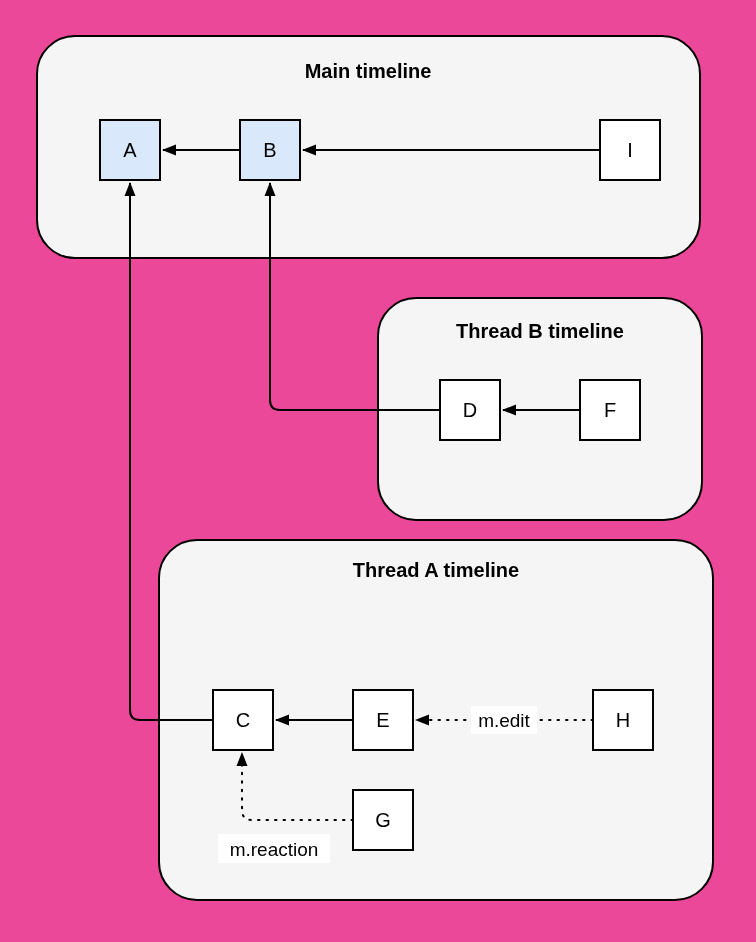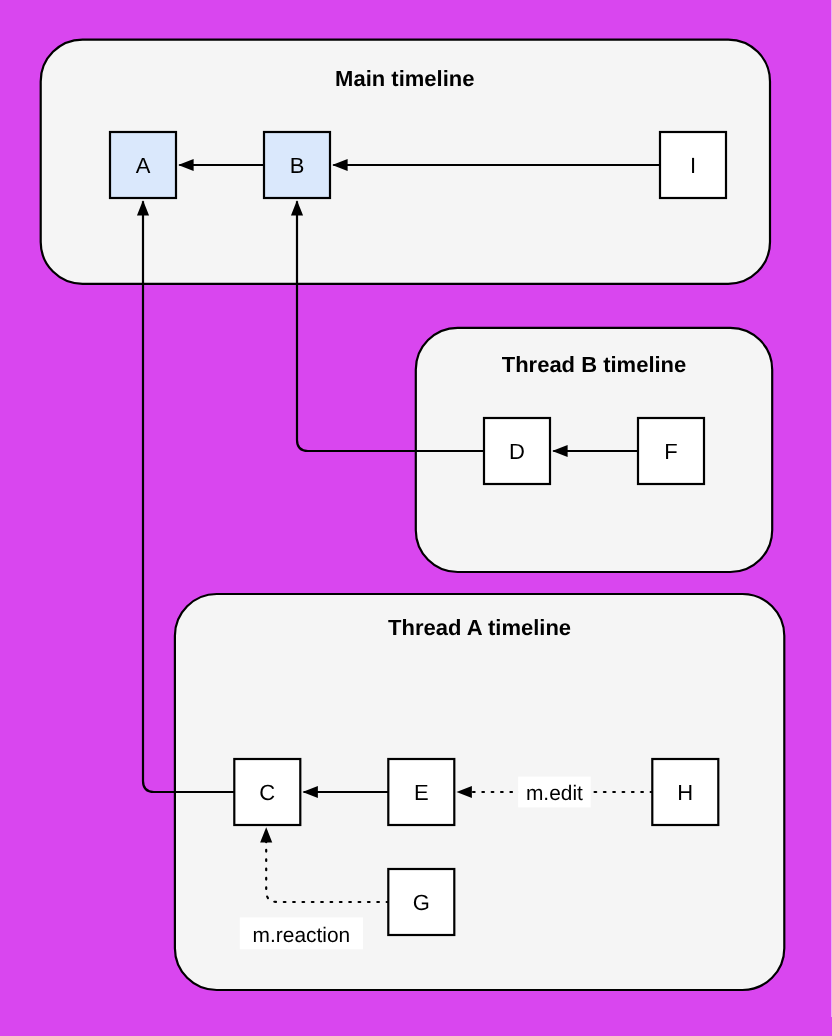--- a/index.html
+++ b/index.html
@@ -1,17 +1,17 @@
 <!DOCTYPE html>
 <html><head>
 <meta charset="utf-8">
 <title>Diagram</title>
 <style>
   html, body { margin: 0; padding: 0; background: #ffffff; }
-  .canvas { width: 756px; height: 942px; background: #d946ef; position: relative; }
+  .canvas { width: 756px; height: 942px; background: #ec4899; position: relative; }
   svg { display: block; }
   .container-box { fill: #f5f5f5; stroke: #000000; stroke-width: 2; }
   .container-title {
     font-family: "Liberation Sans", sans-serif;
     font-size: 20px; font-weight: bold; fill: #000000; text-anchor: middle;
   }
   .node-box { fill: #ffffff; stroke: #000000; stroke-width: 2; }
   .node-box.highlight { fill: #dae8fc; }
   .node-label {
     font-family: "Liberation Sans", sans-serif;

